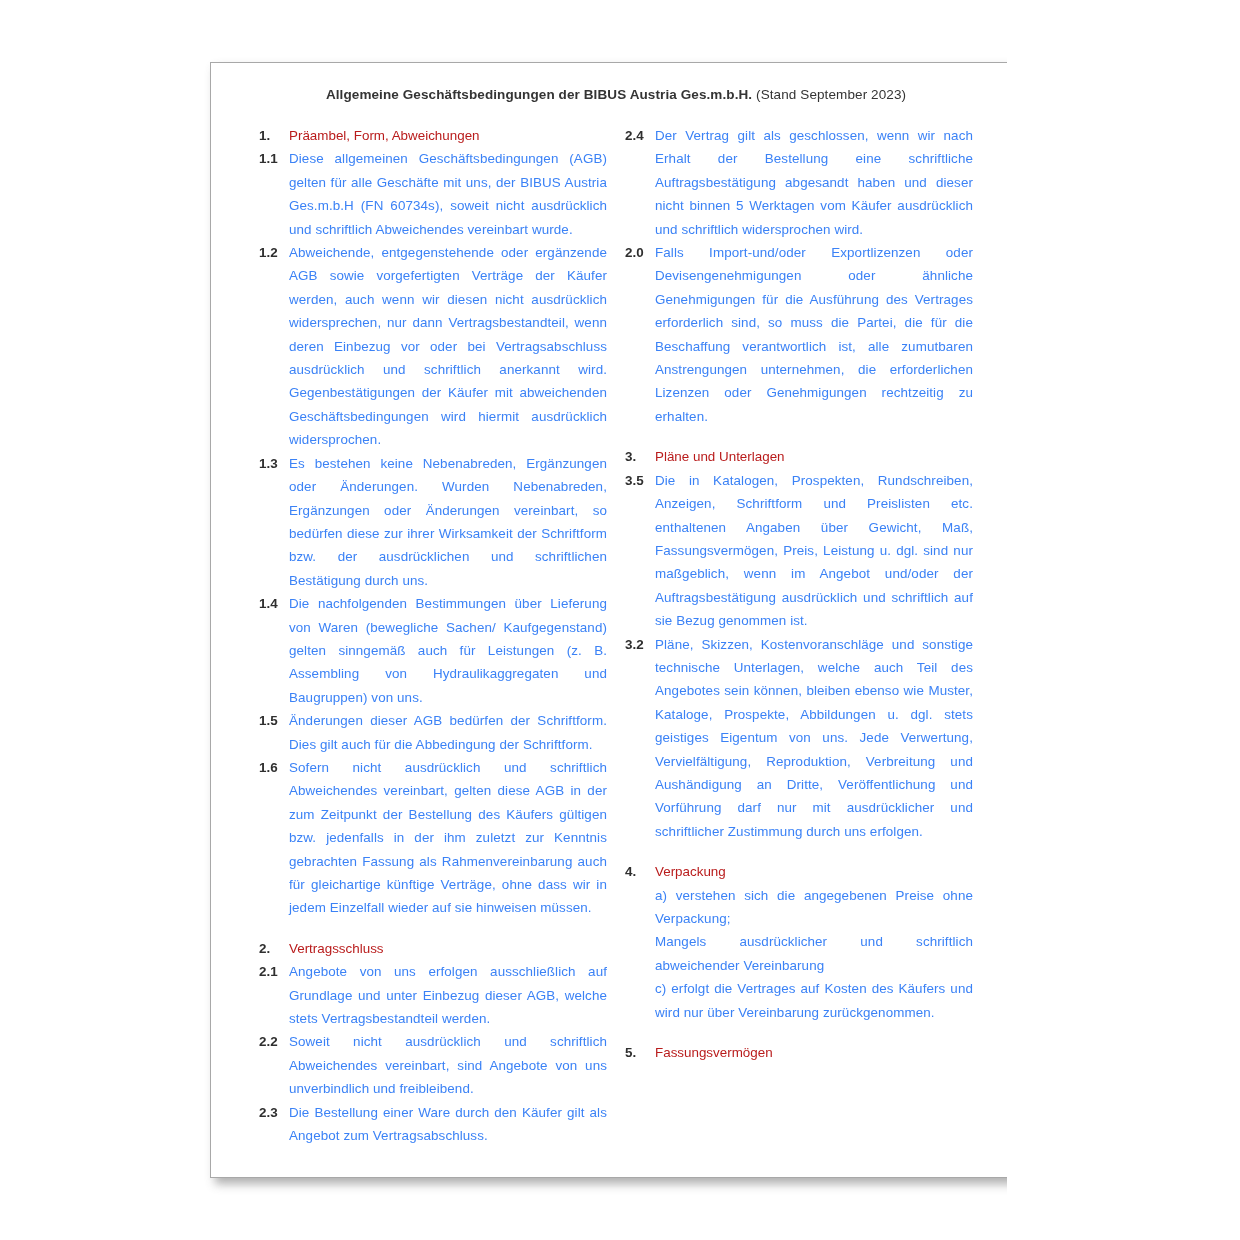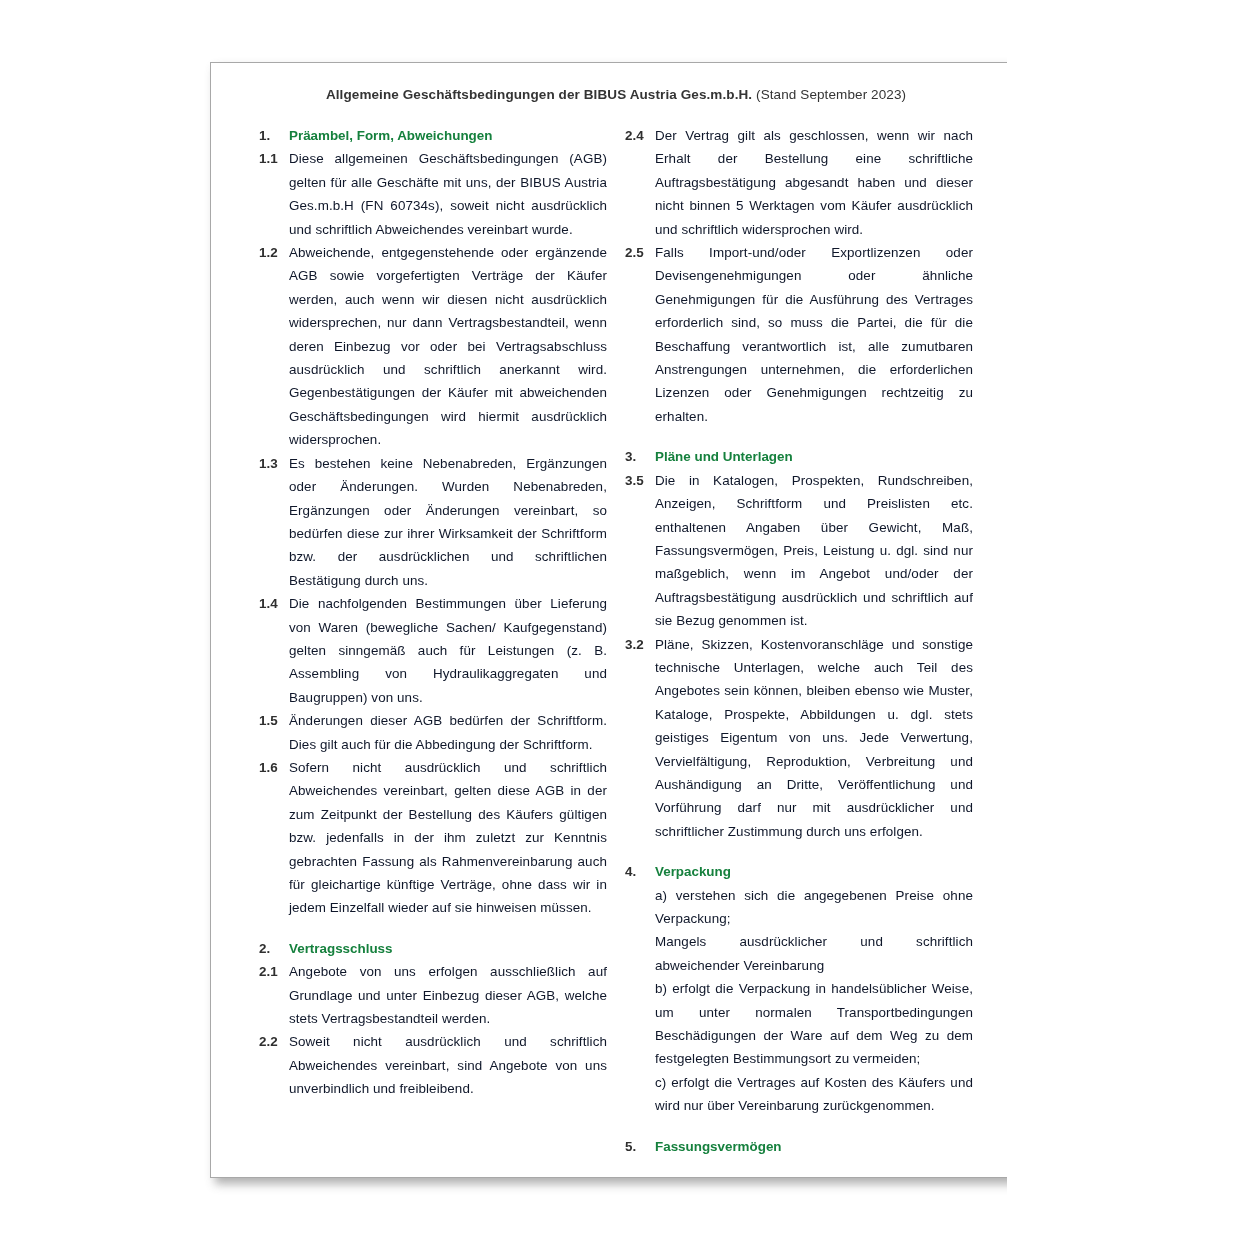--- a/index.html
+++ b/index.html
@@ -57,29 +57,29 @@
     font-weight: bold;
     font-size: 13.4px;
     line-height: 23.4px;
     color: #2f2f2f;
   }
   .txt {
     flex: 1 1 auto;
     margin: 0;
     font-size: 13.4px;
     line-height: 23.4px;
-    color: #0f172a;
+    color: #3b82f6;
     text-align: justify;
     letter-spacing: 0.1px;
   }
   .heading .htxt {
-    font-weight: bold;
+    font-weight: normal;
     font-size: 13.4px;
     line-height: 23.4px;
-    color: #15803d;
+    color: #b91c1c;
   }
 </style>
 </head>
 <body>
 
 <div class="canvas">
   <div class="page">
     <div class="doc-title">
       <span class="t-bold">Allgemeine Geschäftsbedingungen der BIBUS Austria Ges.m.b.H.</span><span class="t-normal"> (Stand September 2023)</span>
     </div>
@@ -121,30 +121,34 @@
               <span class="htxt">Vertragsschluss</span>
             </div>
             <div class="row">
               <span class="num">2.1</span>
               <p class="txt">Angebote von uns erfolgen ausschließlich auf Grundlage und unter Einbezug dieser AGB, welche stets Vertragsbestandteil werden.</p>
             </div>
             <div class="row">
               <span class="num">2.2</span>
               <p class="txt">Soweit nicht ausdrücklich und schriftlich Abweichendes vereinbart, sind Angebote von uns unverbindlich und freibleibend.</p>
             </div>
+            <div class="row">
+              <span class="num">2.3</span>
+              <p class="txt">Die Bestellung einer Ware durch den Käufer gilt als Angebot zum Vertragsabschluss.</p>
+            </div>
           </section>
         </div>
       <div class="col">
           <section class="sec">
             <div class="row">
               <span class="num">2.4</span>
               <p class="txt">Der Vertrag gilt als geschlossen, wenn wir nach Erhalt der Bestellung eine schriftliche Auftragsbestätigung abgesandt haben und dieser nicht binnen 5 Werktagen vom Käufer ausdrücklich und schriftlich widersprochen wird.</p>
             </div>
             <div class="row">
-              <span class="num">2.5</span>
+              <span class="num">2.0</span>
               <p class="txt">Falls Import-und/oder Exportlizenzen oder Devisengenehmigungen oder ähnliche Genehmigungen für die Ausführung des Vertrages erforderlich sind, so muss die Partei, die für die Beschaffung verantwortlich ist, alle zumutbaren Anstrengungen unternehmen, die erforderlichen Lizenzen oder Genehmigungen rechtzeitig zu erhalten.</p>
             </div>
           </section>
           <section class="sec">
             <div class="row heading">
               <span class="num">3.</span>
               <span class="htxt">Pläne und Unterlagen</span>
             </div>
             <div class="row">
               <span class="num">3.5</span>
@@ -163,24 +167,20 @@
             <div class="row">
               <span class="num"></span>
               <p class="txt">a) verstehen sich die angegebenen Preise ohne Verpackung;</p>
             </div>
             <div class="row">
               <span class="num"></span>
               <p class="txt">Mangels ausdrücklicher und schriftlich abweichender Vereinbarung</p>
             </div>
             <div class="row">
               <span class="num"></span>
-              <p class="txt">b) erfolgt die Verpackung in handelsüblicher Weise, um unter normalen Transportbedingungen Beschädigungen der Ware auf dem Weg zu dem festgelegten Bestimmungsort zu vermeiden;</p>
-            </div>
-            <div class="row">
-              <span class="num"></span>
               <p class="txt">c) erfolgt die Vertrages auf Kosten des Käufers und wird nur über Vereinbarung zurückgenommen.</p>
             </div>
           </section>
           <section class="sec">
             <div class="row heading">
               <span class="num">5.</span>
               <span class="htxt">Fassungsvermögen</span>
             </div>
           </section>
         </div>

